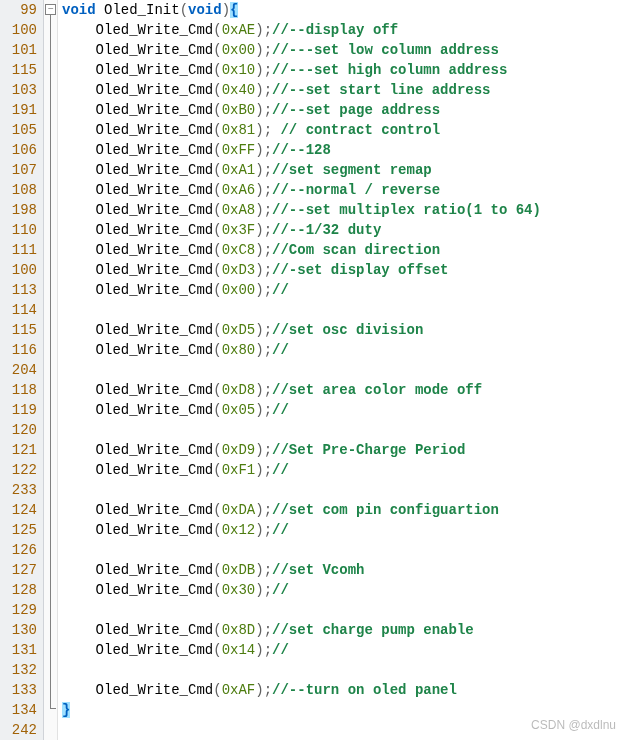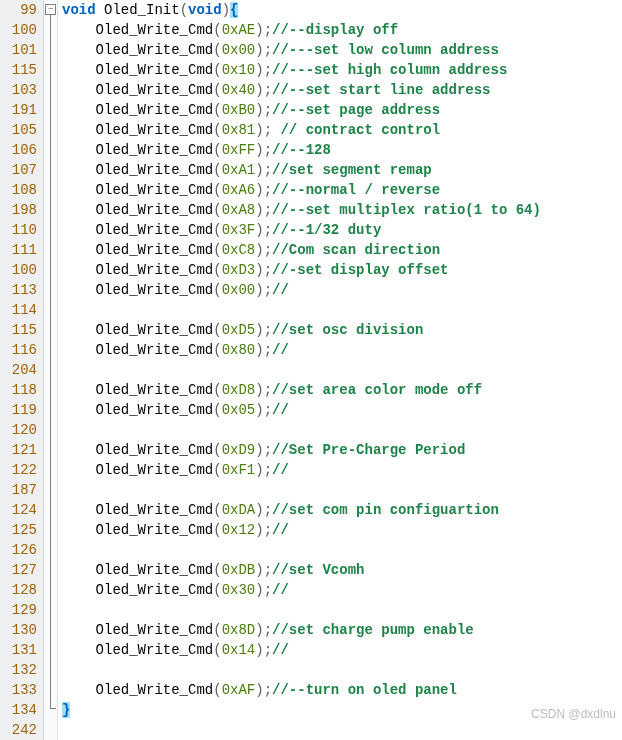--- a/index.html
+++ b/index.html
@@ -41,21 +41,21 @@
       padding-left:4px; white-space:pre;
     }
     .row { height:20px; }
     .kw { color:#0060c0; font-weight:bold; }
     .id { color:#000; }
     .pn { color:#606060; }
     .num { color:#4d7c0f; }
     .cmt { color:#1e8449;font-weight:bold; }
     .brace-hl { background:#9fe0ff; }
     .watermark {
-      position:absolute; right:6px; bottom:16px;
+      position:absolute; right:6px; bottom:5px;
       font-family: Arial, sans-serif; font-size:12px;
       color:rgba(0,0,0,0.28);
     }
   </style>
 </head>
 <body>
 
 <div class="gutter" id="gutter">
     <div class="ln">99</div>
     <div class="ln">100</div>
@@ -74,21 +74,21 @@
     <div class="ln">113</div>
     <div class="ln">114</div>
     <div class="ln">115</div>
     <div class="ln">116</div>
     <div class="ln">204</div>
     <div class="ln">118</div>
     <div class="ln">119</div>
     <div class="ln">120</div>
     <div class="ln">121</div>
     <div class="ln">122</div>
-    <div class="ln">187</div>
+    <div class="ln">233</div>
     <div class="ln">124</div>
     <div class="ln">125</div>
     <div class="ln">126</div>
     <div class="ln">127</div>
     <div class="ln">128</div>
     <div class="ln">129</div>
     <div class="ln">130</div>
     <div class="ln">131</div>
     <div class="ln">132</div>
     <div class="ln">133</div>

